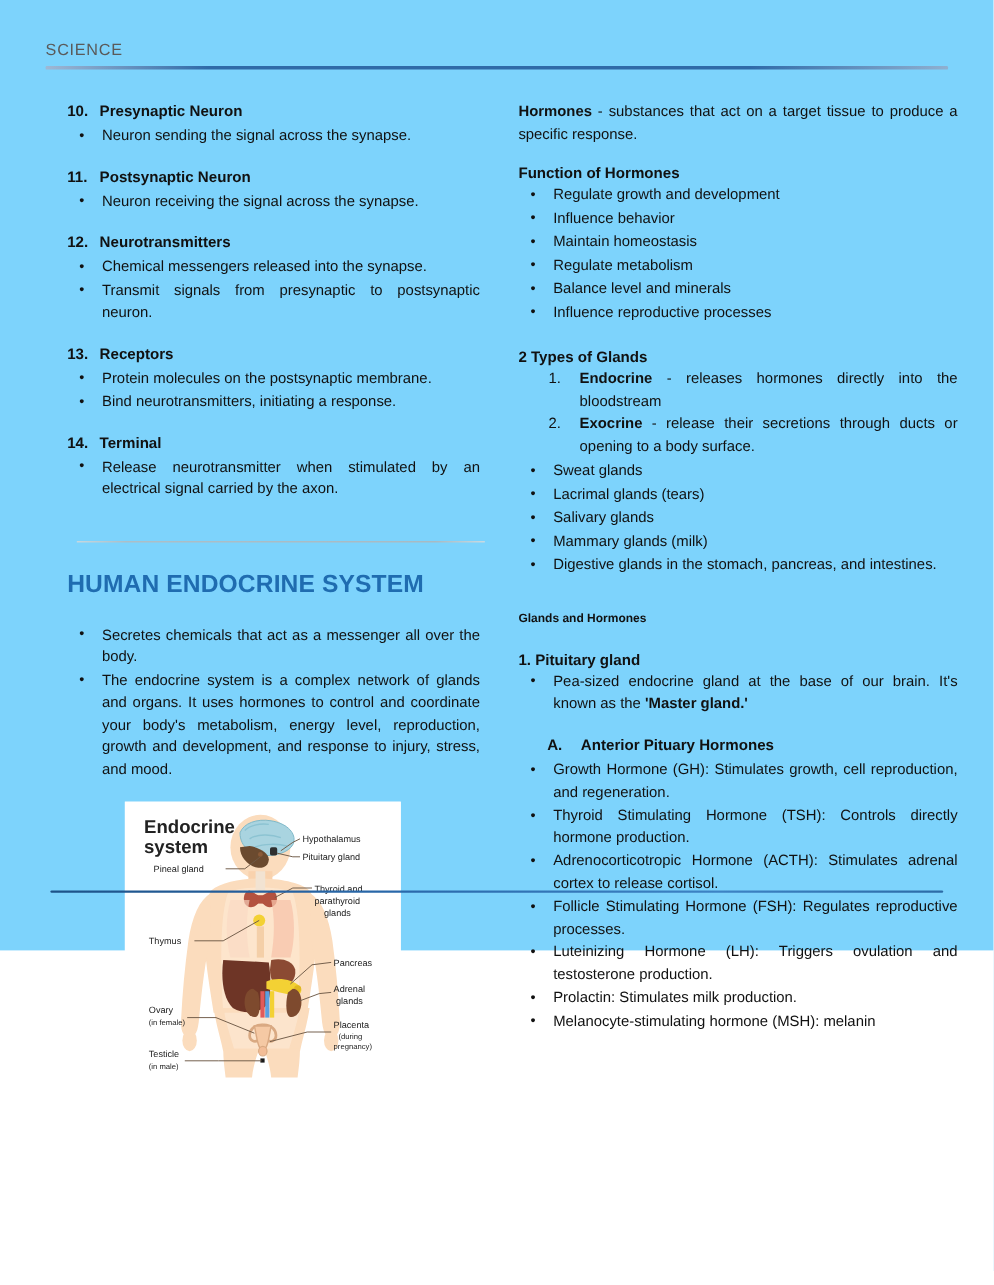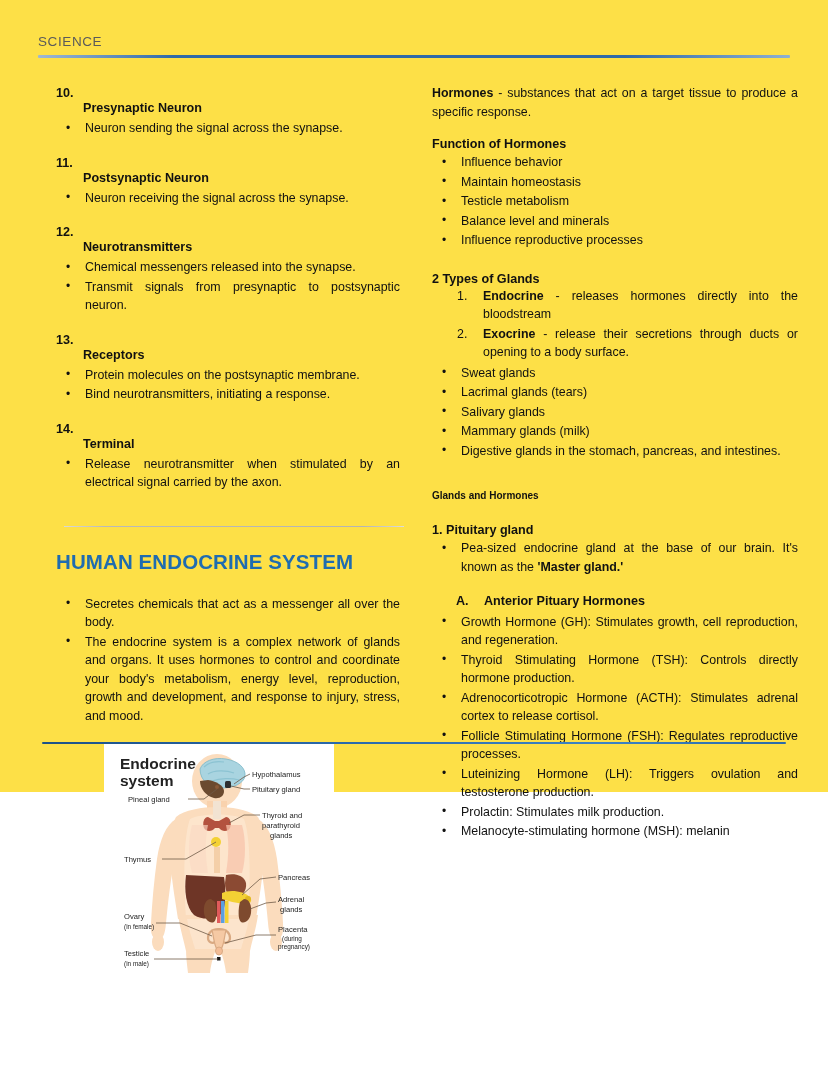--- a/index.html
+++ b/index.html
@@ -10,21 +10,21 @@
     background: #ffffff;
     font-family: "Liberation Sans", sans-serif;
     color: #111111;
     overflow: hidden;
   }
 
   .page {
     position: relative;
     width: 828px;
     height: 792px;
-    background: #fde047;
+    background: #7dd3fc;
   }
 
   
   .header {
     position: absolute;
     top: 34px;
     left: 38px;
     width: 752px;
   }
   .header-title {
@@ -77,21 +77,21 @@
     font-size: 12.6px;
     font-weight: bold;
     color: #111;
   }
   .spacer-md { height: 16px; }
   .spacer-lg { height: 22px; }
 
   
   .num-item { display: flex; font-size: 12.6px; font-weight: bold; line-height: 18px; }
   .num-item .num { width: 27px; flex: 0 0 27px; }
-  .num-item .ttl { flex: 1 1 auto; margin-top: 15px; }
+  .num-item .ttl { flex: 1 1 auto; }
 
   
   ul.blist { list-style: none; margin: 2px 0 0 0; padding: 0; }
   ul.blist > li {
     position: relative;
     padding-left: 29px;
     font-size: 12.4px;
     line-height: 18.5px;
     text-align: justify;
     margin-top: 1px;
@@ -369,23 +369,24 @@
     <div class="col-right">
 
       <div class="para">
         <span class="b">Hormones</span><span> - substances that act on a target tissue to produce a specific response.</span>
       </div>
 
       <div class="spacer-md"></div>
 
       <div class="section-head">Function of Hormones</div>
       <ul class="blist">
+        <li>Regulate growth and development</li>
         <li>Influence behavior</li>
         <li>Maintain homeostasis</li>
-        <li>Testicle metabolism</li>
+        <li>Regulate metabolism</li>
         <li>Balance level and minerals</li>
         <li>Influence reproductive processes</li>
       </ul>
 
       <div class="spacer-lg"></div>
 
       <div class="section-head">2 Types of Glands</div>
 
       <div class="ol-item">
         <span class="marker">1.</span>

